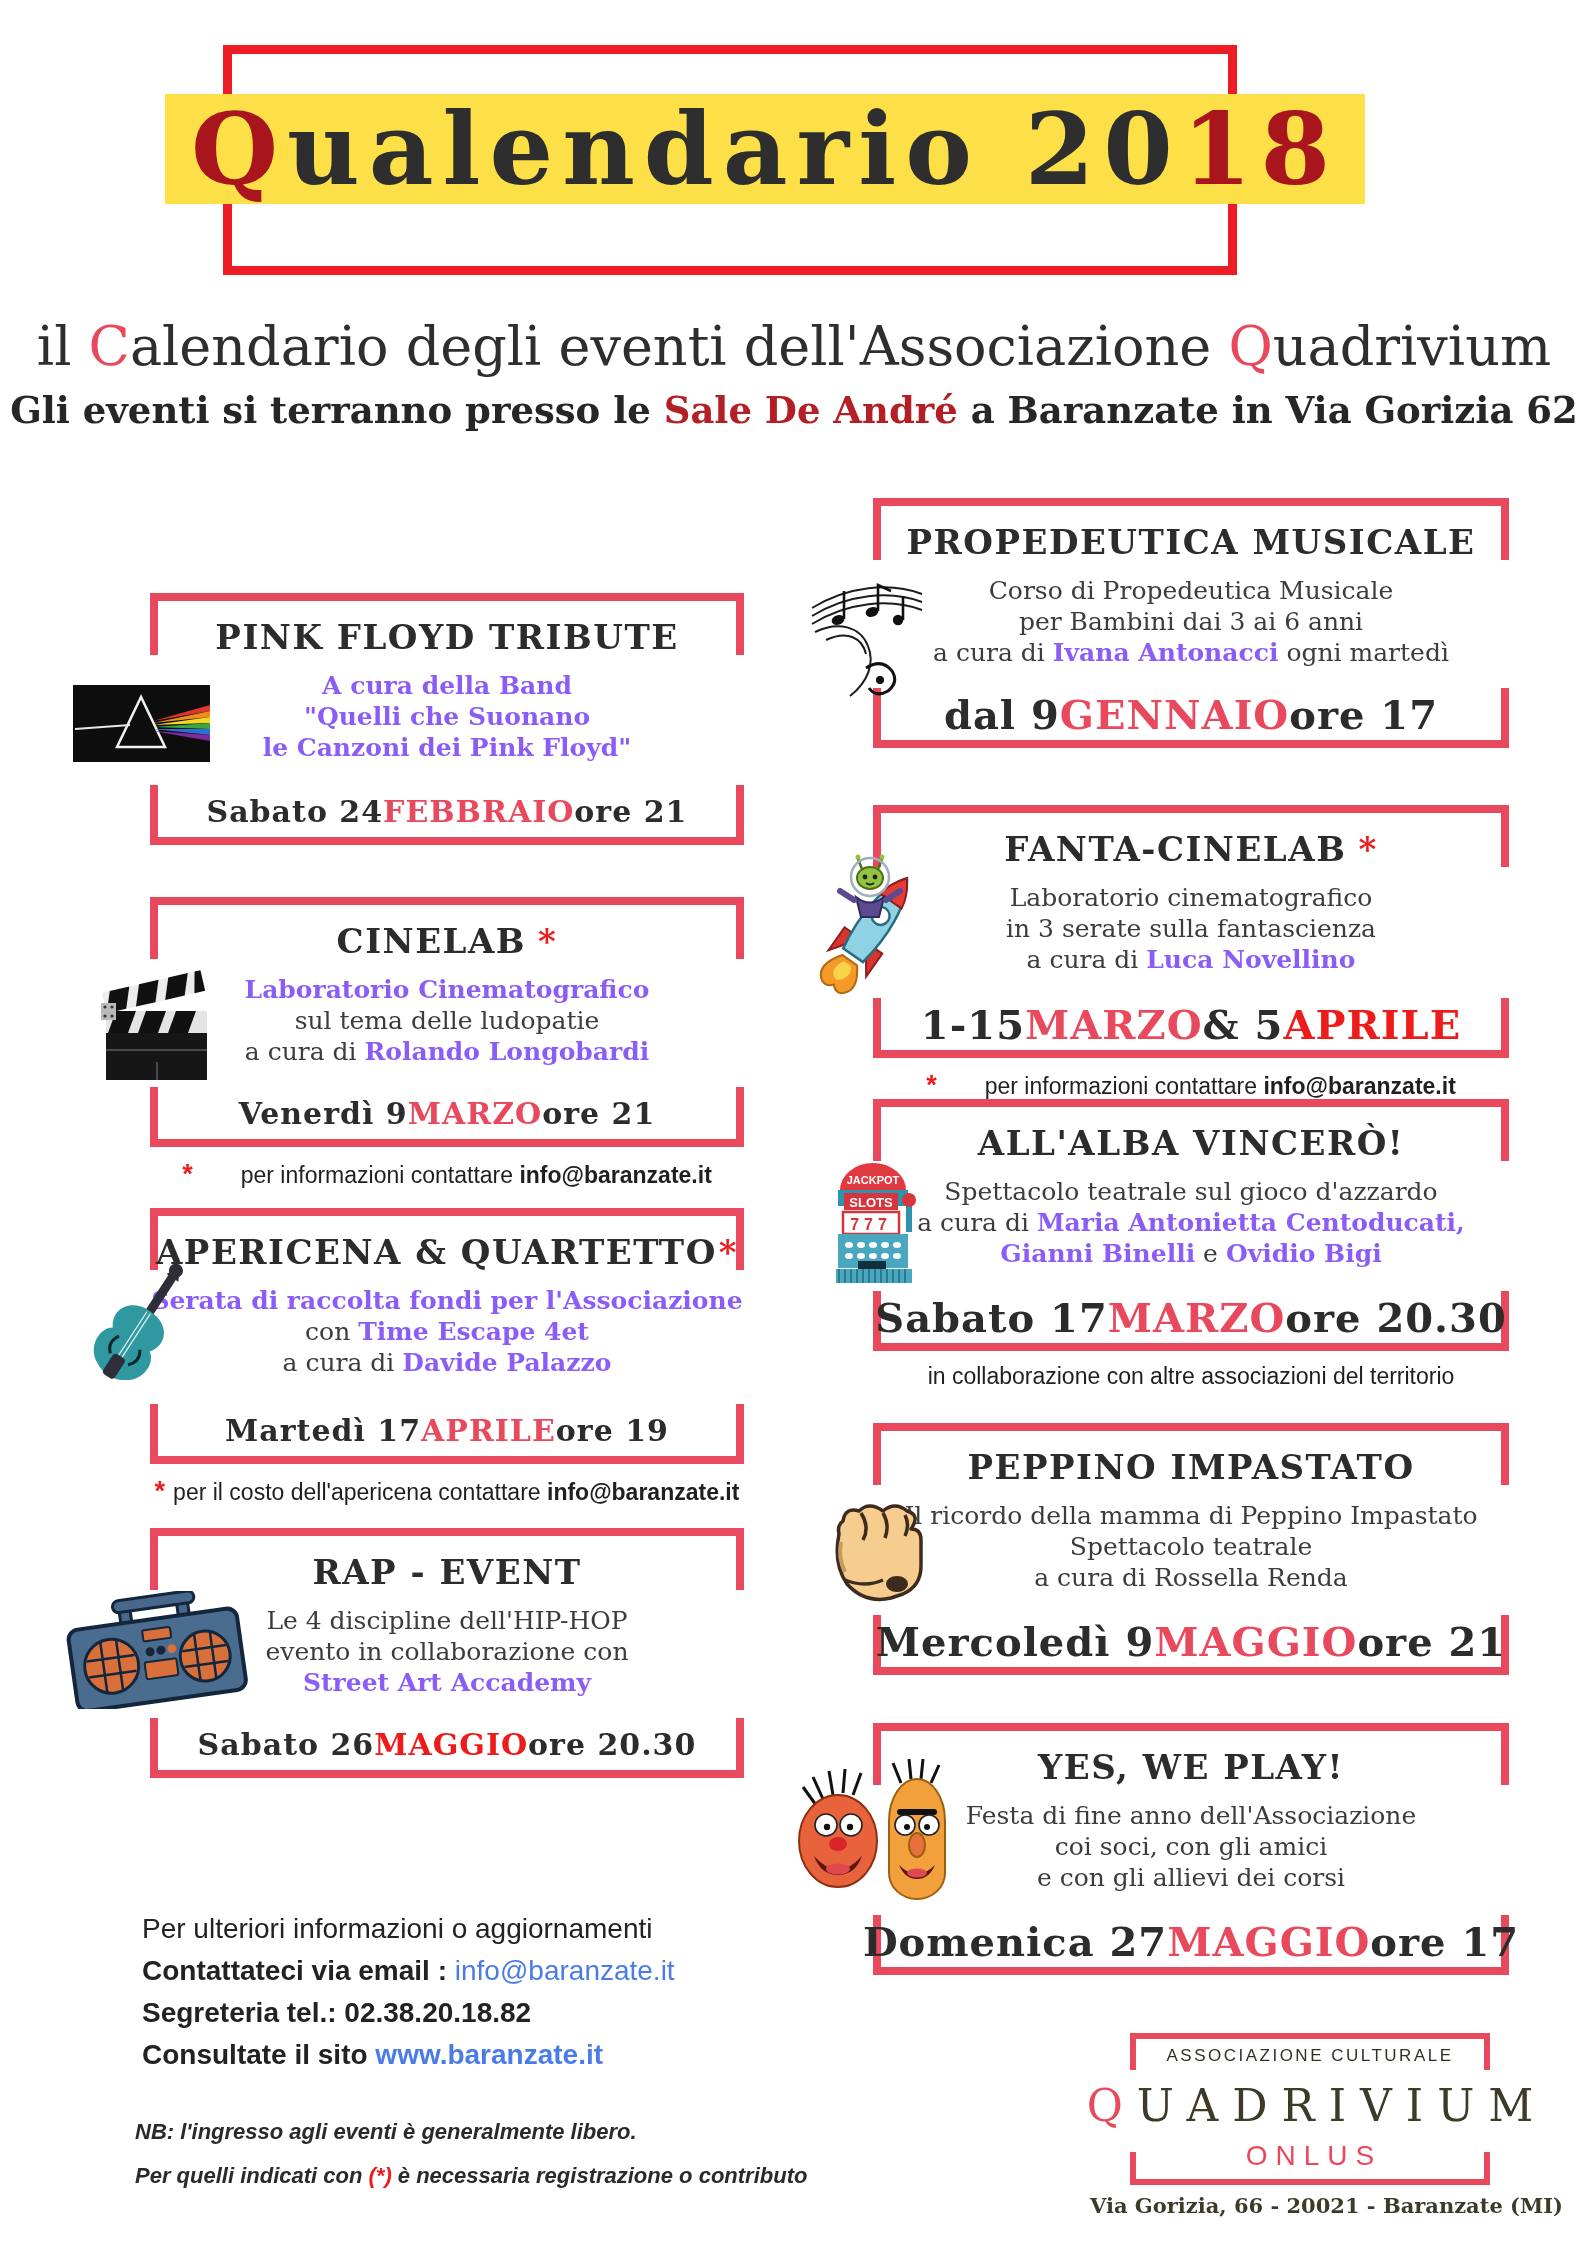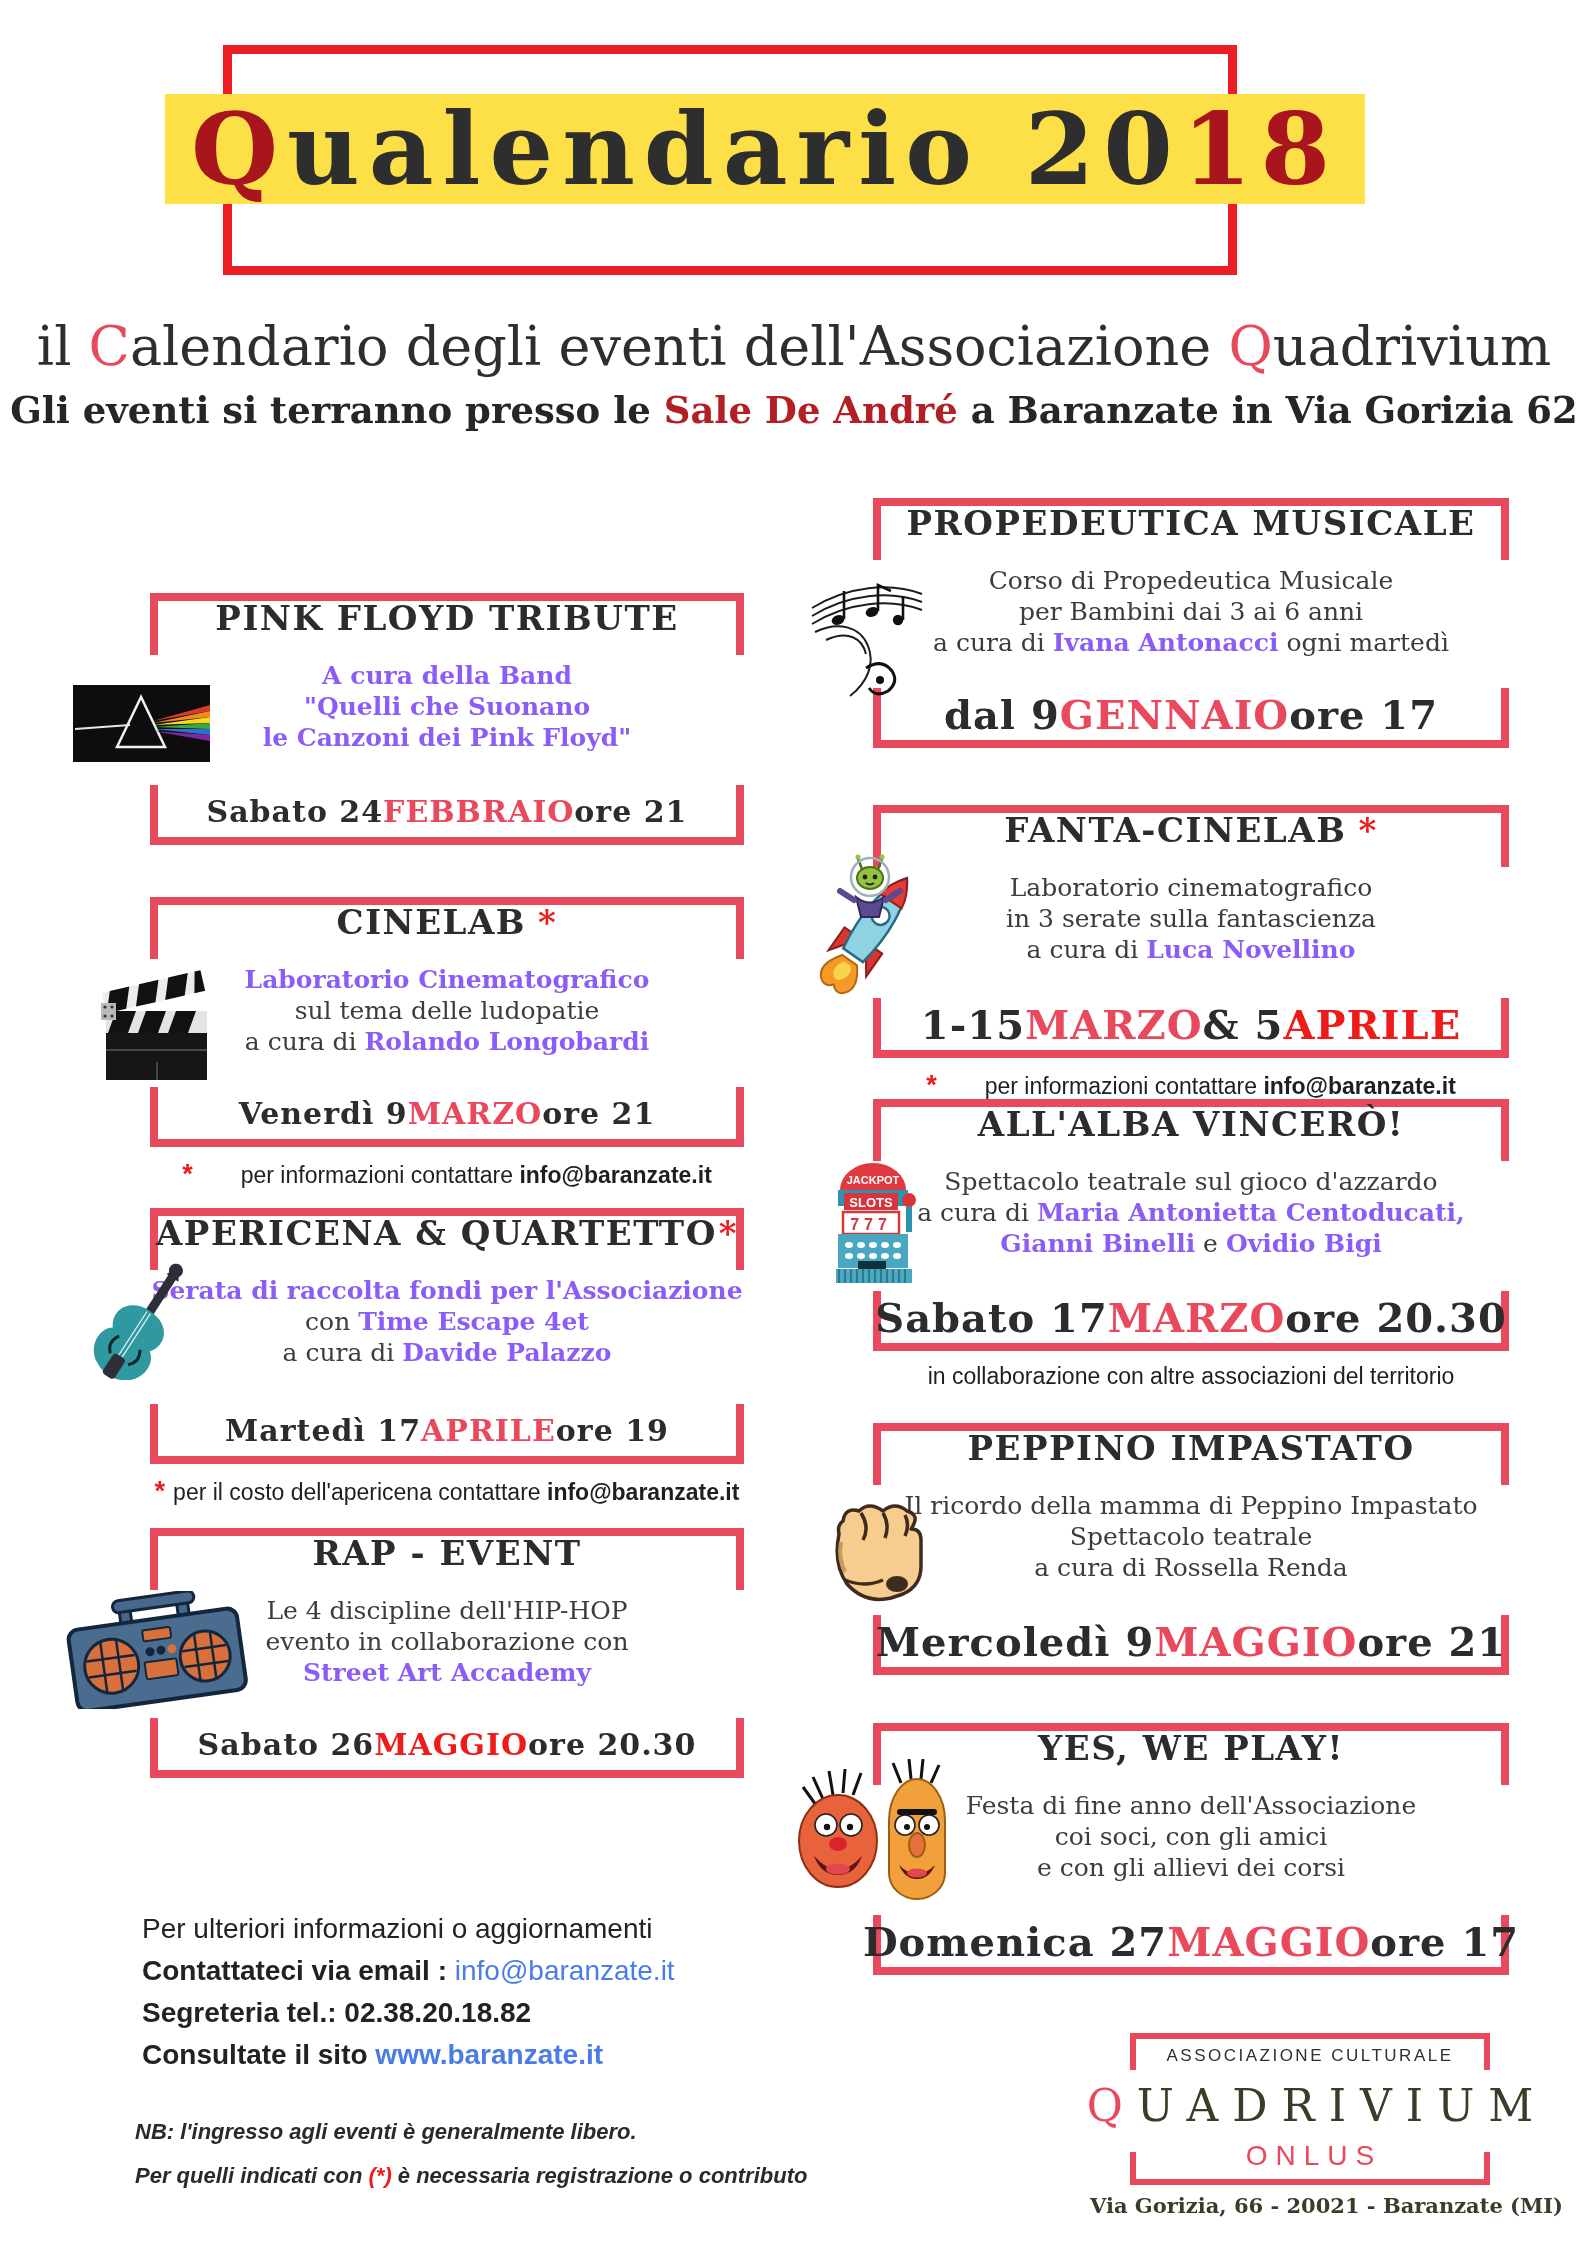--- a/index.html
+++ b/index.html
@@ -26,25 +26,25 @@
   
   .event{position:absolute}
   .br-top{position:absolute;left:0;right:0;top:0;height:62px;
           border:8px solid var(--pk);border-bottom:none;z-index:1}
   .br-date{position:absolute;left:0;right:0;bottom:0;height:60px;
            border:8px solid var(--pk);border-top:none;z-index:1;
            display:flex;align-items:center;justify-content:center;
            font-weight:700;font-size:40px;letter-spacing:1px;color:#2c2c2c;white-space:nowrap}
   .col-left .br-date{font-size:30px}
   .month{color:var(--pk)} .month.bright{color:var(--br)}
-  .ev-title{position:relative;z-index:2;margin-top:5px;text-align:center;
+  .ev-title{position:relative;z-index:2;margin-top:24px;text-align:center;
             font-size:34px;font-weight:700;letter-spacing:1.5px;color:#2c2c2c;white-space:nowrap}
   .ast{color:var(--br);margin-left:12px;font-weight:700}
   .ast.tight{margin-left:2px}
-  .ev-desc{position:relative;z-index:2;margin-top:22px;text-align:center;
+  .ev-desc{position:relative;z-index:2;margin-top:13px;text-align:center;
            font-size:25px;line-height:31px;color:var(--body)}
   .ev-desc b{font-weight:700;color:#8b5cf6}
   .ev-icon{position:absolute;z-index:3;line-height:0}
   .ev-note{position:absolute;top:calc(100% + 12px);left:0;right:0;text-align:center;
            font-family:"Liberation Sans","DejaVu Sans",sans-serif;
            font-size:23px;color:#1f1f1f;white-space:nowrap}
   .ev-note b{font-weight:700}
   .nast{color:var(--br);font-weight:700;font-size:27px;margin-right:8px}
   .nast.gap{margin-right:48px}
   

